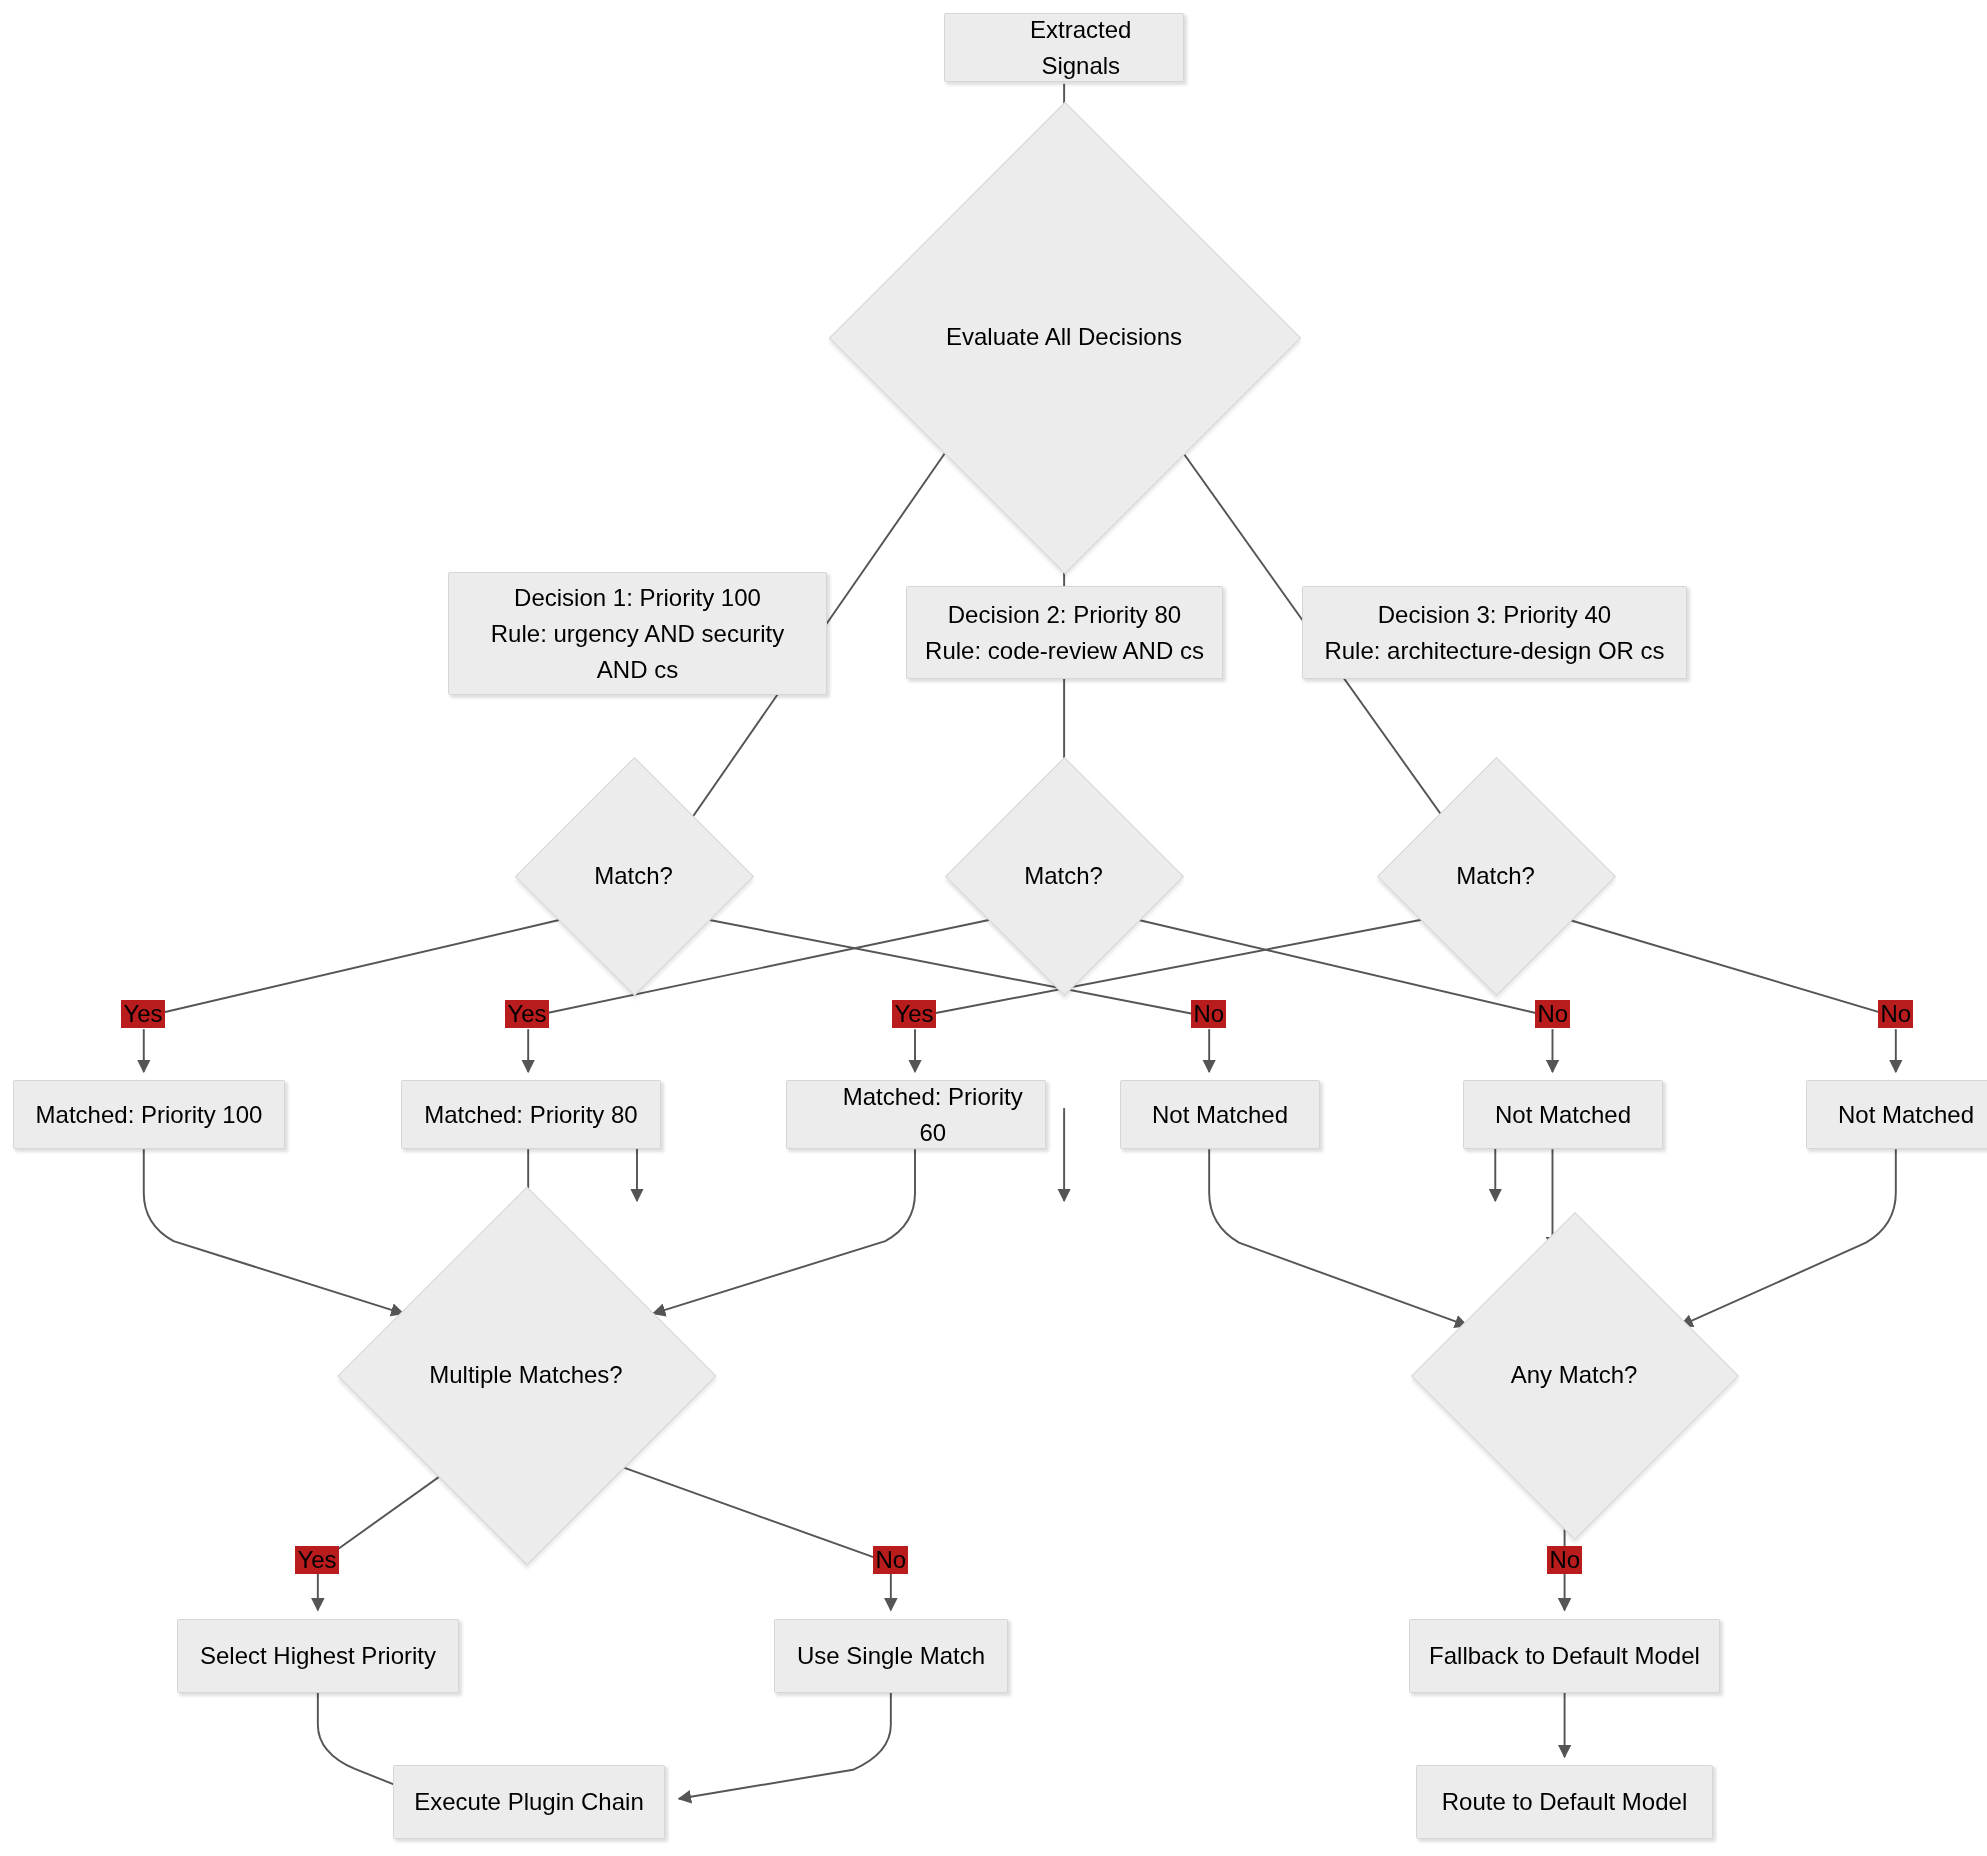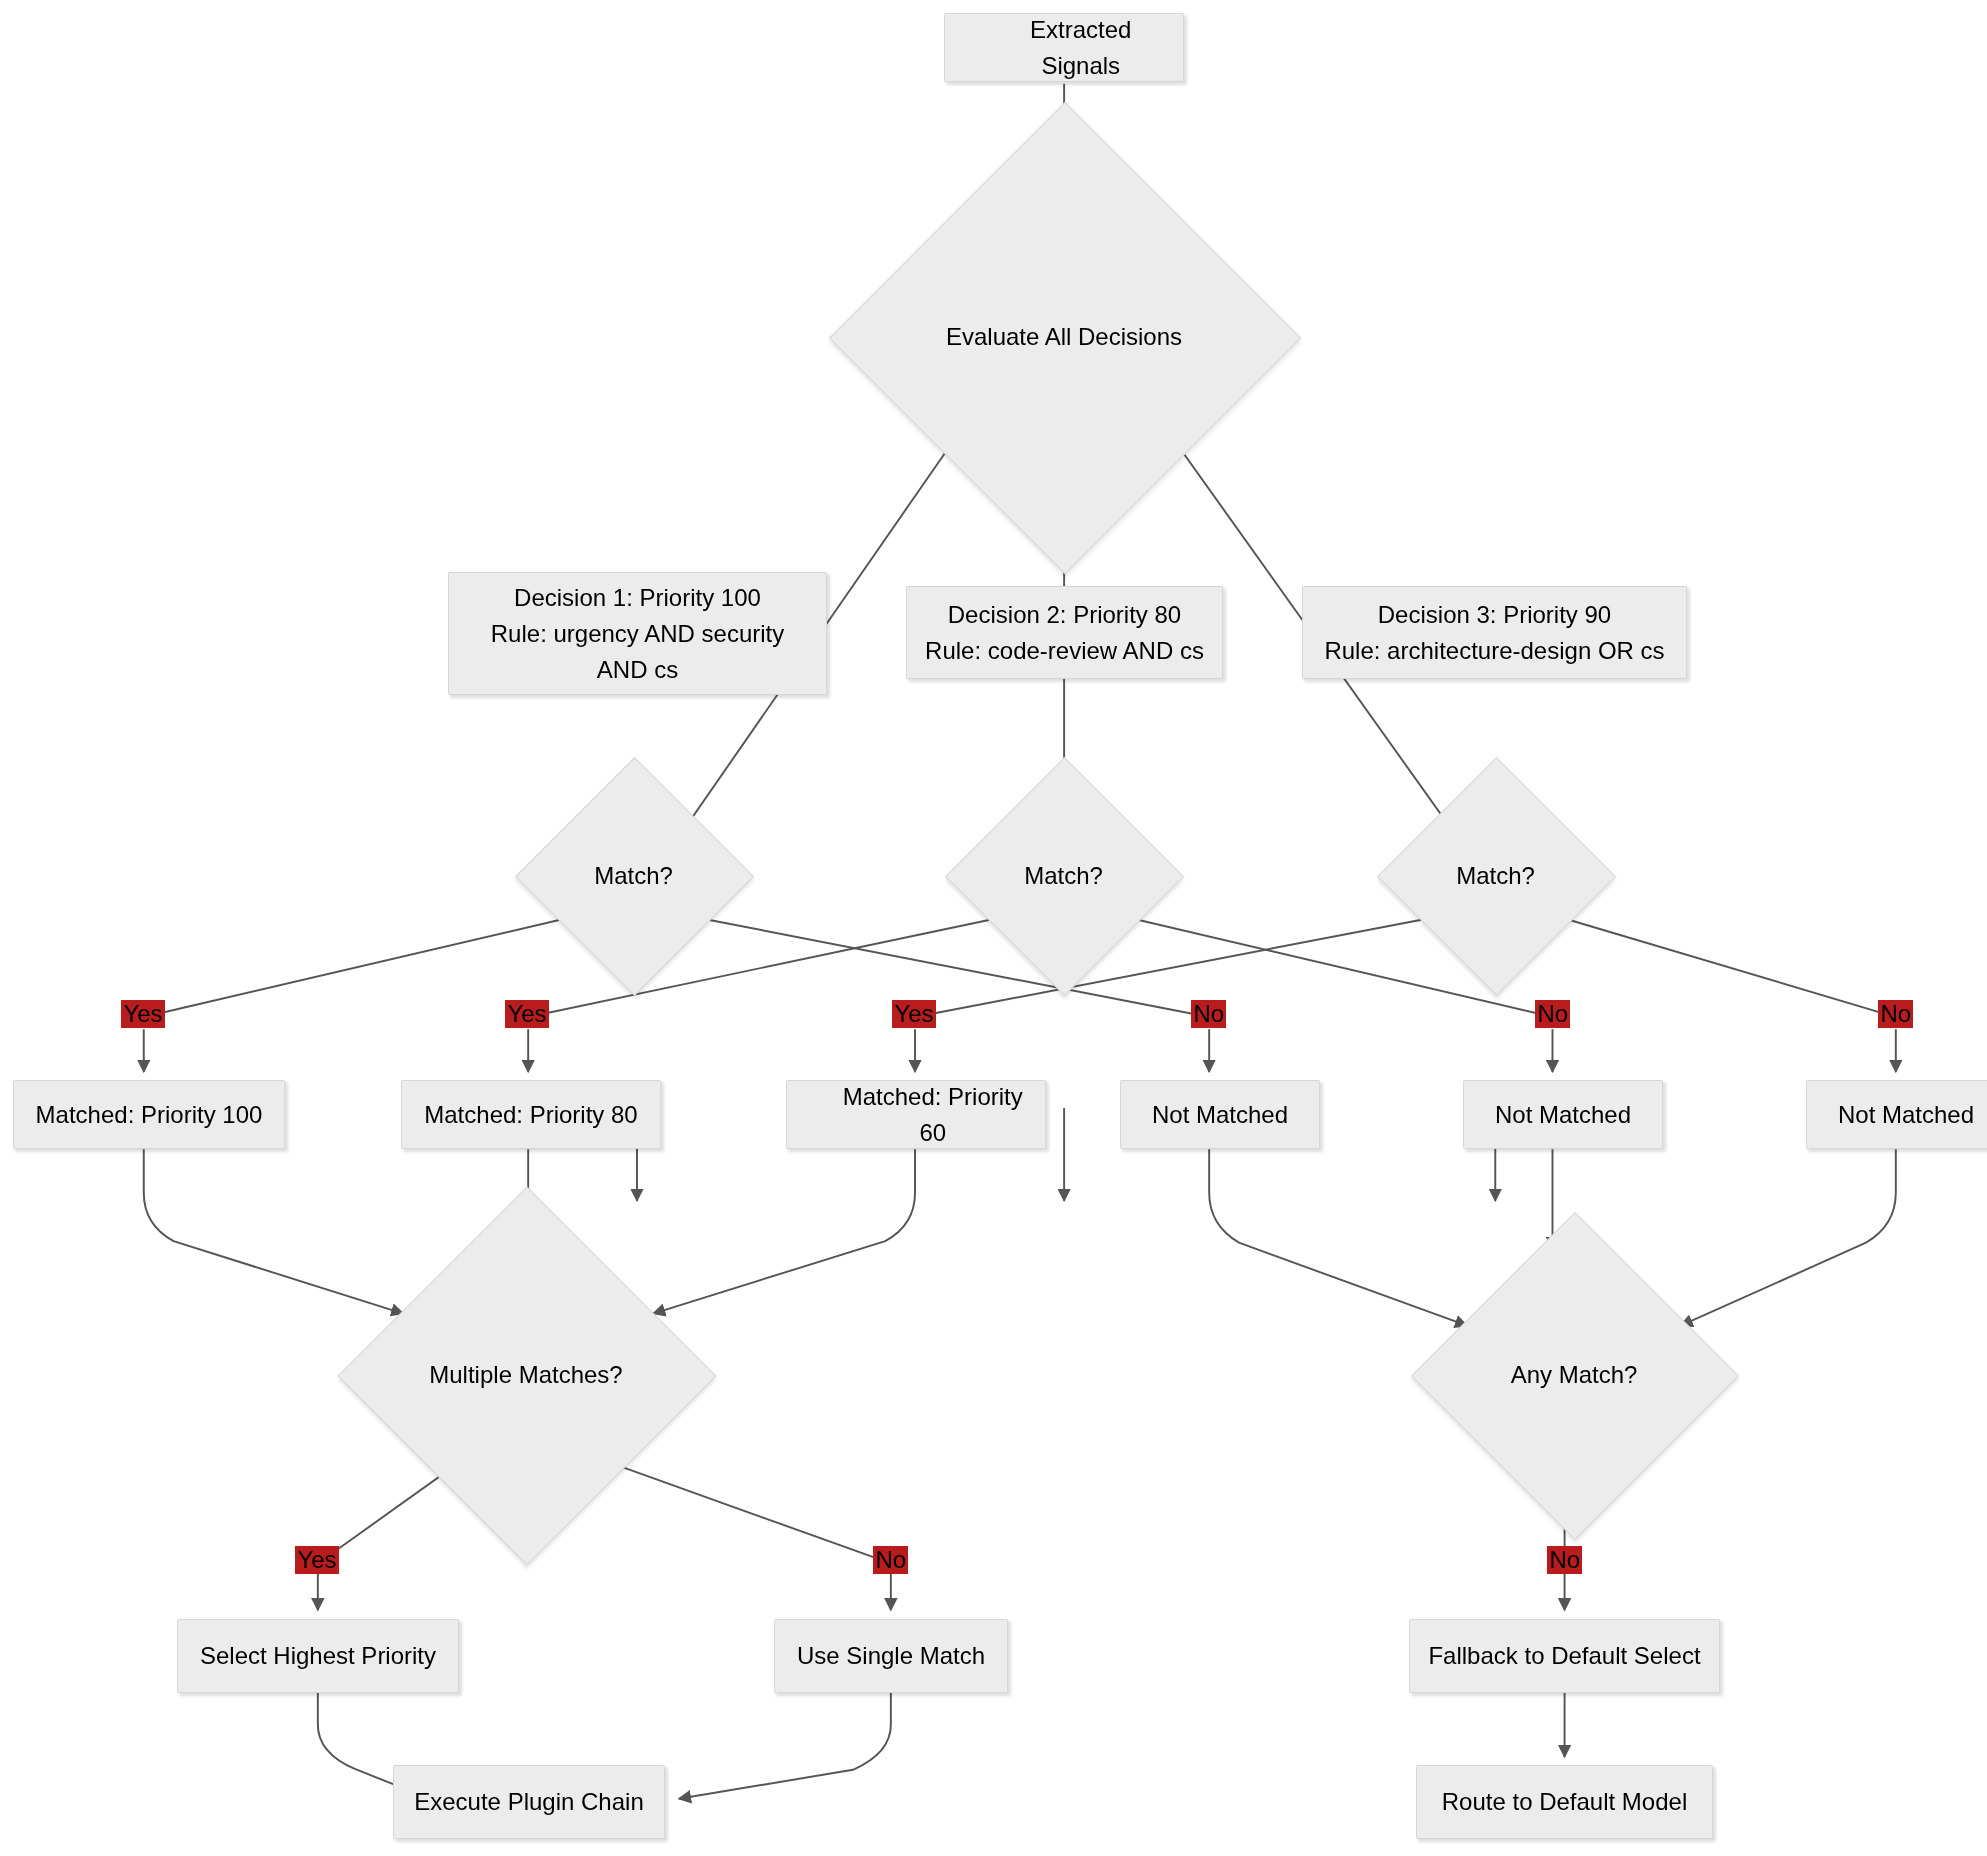--- a/index.html
+++ b/index.html
@@ -123,21 +123,21 @@
     <span class="nline">Rule: urgency AND security</span>
     <span class="nline">AND cs</span>
   </div>
 
   <div class="node node-rect" style="left:906px; top:586px; width:317px; height:93px; flex-direction:column;">
     <span class="nline">Decision 2: Priority 80</span>
     <span class="nline">Rule: code-review AND cs</span>
   </div>
 
   <div class="node node-rect" style="left:1302px; top:586px; width:385px; height:93px; flex-direction:column;">
-    <span class="nline">Decision 3: Priority 90</span>
+    <span class="nline">Decision 3: Priority 40</span>
     <span class="nline">Rule: architecture-design OR cs</span>
   </div>
 
   <div class="node-diamond-wrap" style="left:550px; top:792px; width:167px; height:167px;">
     <div class="node-diamond-shape"></div>
     <div class="node-diamond-label">Match?</div>
   </div>
 
   <div class="node-diamond-wrap" style="left:980px; top:792px; width:167px; height:167px;">
     <div class="node-diamond-shape"></div>
@@ -189,21 +189,21 @@
 
   <div class="node node-rect" style="left:774px; top:1619px; width:234px; height:74px;">
     <span>Use Single Match</span>
   </div>
 
   <div class="node node-rect" style="left:393px; top:1765px; width:272px; height:74px;">
     <span>Execute Plugin Chain</span>
   </div>
 
   <div class="node node-rect" style="left:1409px; top:1619px; width:311px; height:74px;">
-    <span>Fallback to Default Select</span>
+    <span>Fallback to Default Model</span>
   </div>
 
   <div class="node node-rect" style="left:1416px; top:1765px; width:297px; height:74px;">
     <span>Route to Default Model</span>
   </div>
 
   <svg id="edge-layer-2" style="position:absolute; left:0; top:0; width:1988px; height:1856px; z-index:2;" viewBox="0 0 2466 2303" xmlns="http://www.w3.org/2000/svg">
     <g fill="none" stroke="#555555" stroke-width="2.4">
 
       <path d="M 700,1140 L 178,1262"></path>

